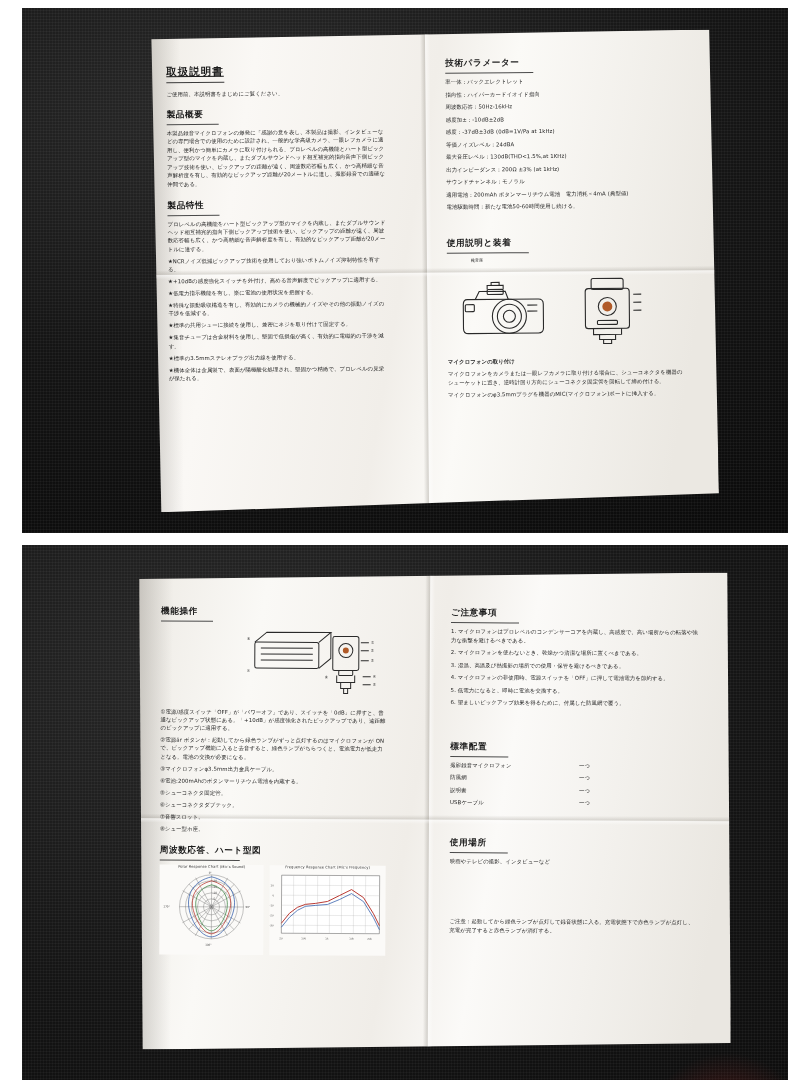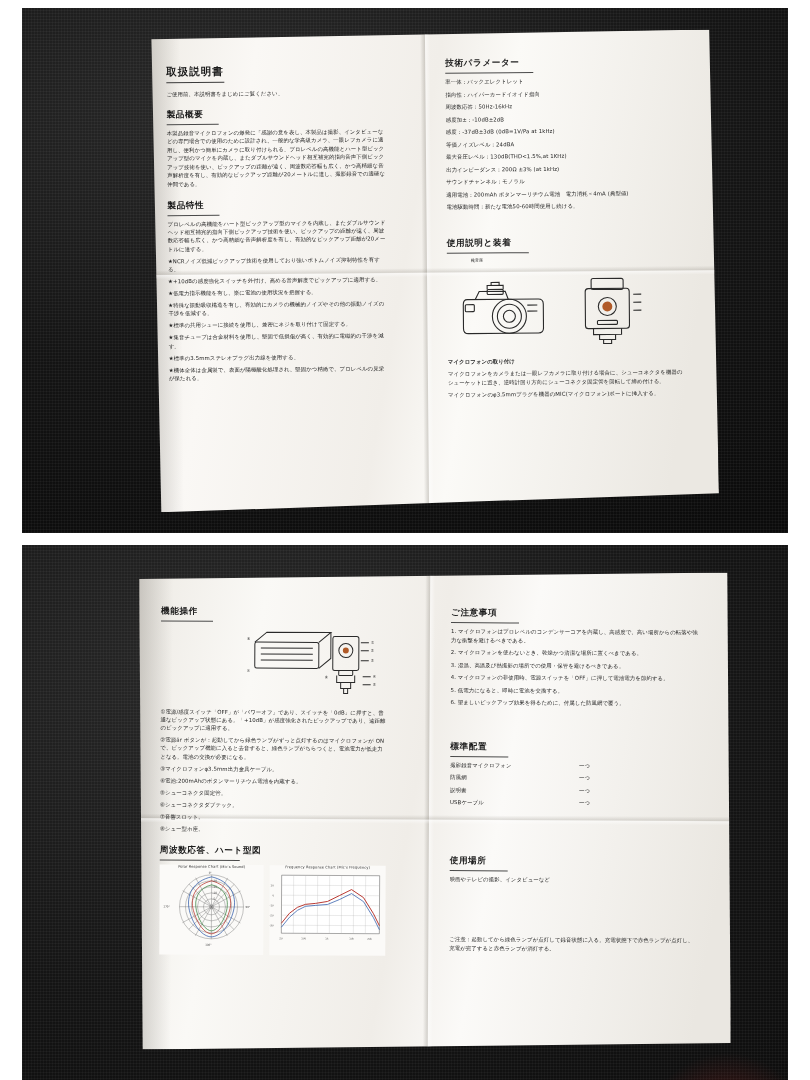--- a/index.html
+++ b/index.html
@@ -40,21 +40,21 @@
   .shadow-left{position:absolute;left:0;top:0;bottom:0;width:40px;
     background:linear-gradient(90deg,rgba(60,55,48,.25),rgba(0,0,0,0));}
 
   
   .col{position:absolute;color:#191919;}
   .h1{font-size:10.5px;font-weight:bold;letter-spacing:1px;margin:0 0 3px 0;}
   .h2{font-size:8.6px;font-weight:bold;letter-spacing:.6px;margin:0 0 3px 0;}
   .p{font-size:5.4px;line-height:1.58;margin:0 0 4px 0;letter-spacing:.1px;color:#242424;}
   .p.tight{line-height:1.5;}
   .rule{height:1px;background:#4a4a4a;margin:1px 0 4px 0;}
-  .title-wrap{display:inline-block;}
+  .title-wrap{display:inline-block;text-decoration:underline;}
   .title-wrap .rule{background:#3b3b3b;}
 
   
   .fig{position:absolute;}
   svg{display:block;}
 
   
   .chartbox{position:absolute;background:#fbfaf8;}
   .chart-cap{font-size:3.6px;color:#333;text-align:center;letter-spacing:.1px;}
 
@@ -311,21 +311,21 @@
           <div class="p" style="display:flex;justify-content:space-between;width:140px;">
             <span>説明書</span>
             <span>一つ</span>
           </div>
           <div class="p" style="display:flex;justify-content:space-between;width:140px;">
             <span>USBケーブル</span>
             <span>一つ</span>
           </div>
         </div>
 
-        <div style="margin-top:48px;">
+        <div style="margin-top:30px;">
           <div class="h2">使用場所</div>
           <div class="rule" style="width:58px;"></div>
           <div class="p">映画やテレビの撮影、インタビューなど</div>
         </div>
 
         <div style="margin-top:52px;">
           <div class="p">ご注意：起動してから緑色ランプが点灯して録音状態に入る。充電状態下で赤色ランプが点灯し、充電が完了すると赤色ランプが消灯する。</div>
         </div>
       </div>
     </div>

